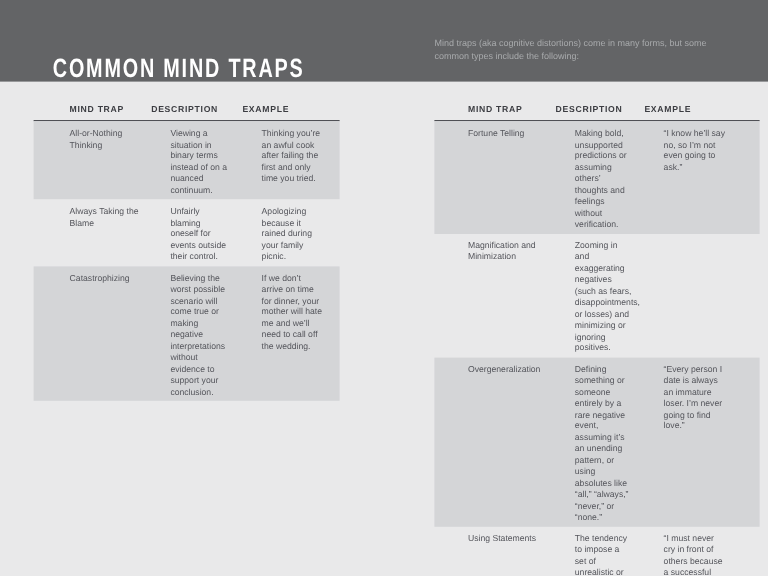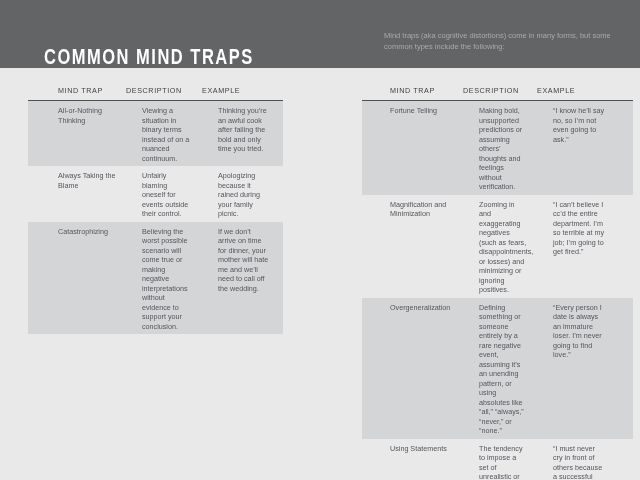--- a/index.html
+++ b/index.html
@@ -14,36 +14,36 @@
     position:absolute; left:0; top:0; width:640px; height:68px;
     background:#636466;
   }
   .page-title {
     position:absolute; left:44px; top:31px;
     font-size:22px; font-weight:bold; color:#ffffff;
     letter-spacing:2px; line-height:22px; white-space:nowrap;
     transform:scaleX(0.75); transform-origin:left center;
   }
   .intro-text {
-    position:absolute; left:384px; top:30px; width:252px;
+    position:absolute; left:362px; top:30px; width:252px;
     font-size:7.5px; line-height:11px; color:#a8aaac;
   }
   
   .tbl { position:absolute; top:86px; font-size:7.2px; line-height:9.5px; color:#55565c; }
   .tbl-left  { left:28px;  width:255px; }
   .tbl-right { left:362px; width:271px; }
   .thead, .row { display:grid; }
   .tbl-left  .thead, .tbl-left  .row { grid-template-columns:98px 76px 81px; }
   .tbl-right .thead, .tbl-right .row { grid-template-columns:101px 74px 96px; }
   .thead {
     padding-bottom:5px;
     border-bottom:1px solid #4f5055;
   }
   .th {
-    font-size:7.2px; font-weight:normal; letter-spacing:0.6px;
+    font-size:7.2px; font-weight:bold; letter-spacing:0.6px;
     color:#3c3d42; line-height:9px;
   }
   .row.shaded { background:#d4d5d7; }
   .cell { padding:5px 10px 3px 16px; }
   .tbl-left  .c1 { padding-left:30px; }
   .tbl-right .c1 { padding-left:28px; }
   .tbl-left  .c3 { padding-right:13px; }
   .tbl-right .c3 { padding-right:28px; }
 </style>
 </head>
@@ -59,21 +59,21 @@
   <div class="tbl tbl-left">
     <div class="thead">
       <div class="th c1">MIND TRAP</div>
       <div class="th c2">DESCRIPTION</div>
       <div class="th c3">EXAMPLE</div>
     </div>
 
     <div class="row shaded">
       <div class="cell c1">All-or-Nothing Thinking</div>
       <div class="cell c2">Viewing a situation in binary terms instead of on a nuanced continuum.</div>
-      <div class="cell c3">Thinking you’re an awful cook after failing the bold and only time you tried.</div>
+      <div class="cell c3">Thinking you’re an awful cook after failing the first and only time you tried.</div>
     </div>
     <div class="row">
       <div class="cell c1">Always Taking the Blame</div>
       <div class="cell c2">Unfairly blaming oneself for events outside their control.</div>
       <div class="cell c3">Apologizing because it rained during your family picnic.</div>
     </div>
     <div class="row shaded">
       <div class="cell c1">Catastrophizing</div>
       <div class="cell c2">Believing the worst possible scenario will come true or making negative interpretations without evidence to support your conclusion.</div>
       <div class="cell c3">If we don’t arrive on time for dinner, your mother will hate me and we’ll need to call off the wedding.</div>
@@ -88,21 +88,20 @@
     </div>
 
     <div class="row shaded">
       <div class="cell c1">Fortune Telling</div>
       <div class="cell c2">Making bold, unsupported predictions or assuming others’ thoughts and feelings without verification.</div>
       <div class="cell c3">“I know he’ll say no, so I’m not even going to ask.”</div>
     </div>
     <div class="row">
       <div class="cell c1">Magnification and Minimization</div>
       <div class="cell c2">Zooming in and exaggerating negatives (such as fears, disappointments, or losses) and minimizing or ignoring positives.</div>
-      <div class="cell c3">“I can’t believe I cc’d the entire department. I’m so terrible at my job; I’m going to get fired.”</div>
     </div>
     <div class="row shaded">
       <div class="cell c1">Overgeneralization</div>
       <div class="cell c2">Defining something or someone entirely by a rare negative event, assuming it’s an unending pattern, or using absolutes like “all,” “always,” “never,” or “none.”</div>
       <div class="cell c3">“Every person I date is always an immature loser. I’m never going to find love.”</div>
     </div>
     <div class="row">
       <div class="cell c1">Using Statements</div>
       <div class="cell c2">The tendency to impose a set of unrealistic or rigid rules or standards of behavior for yourself or others. Using words like “should” or “must.”</div>
       <div class="cell c3">“I must never cry in front of others because a successful woman should be seen as wedding.”</div>

